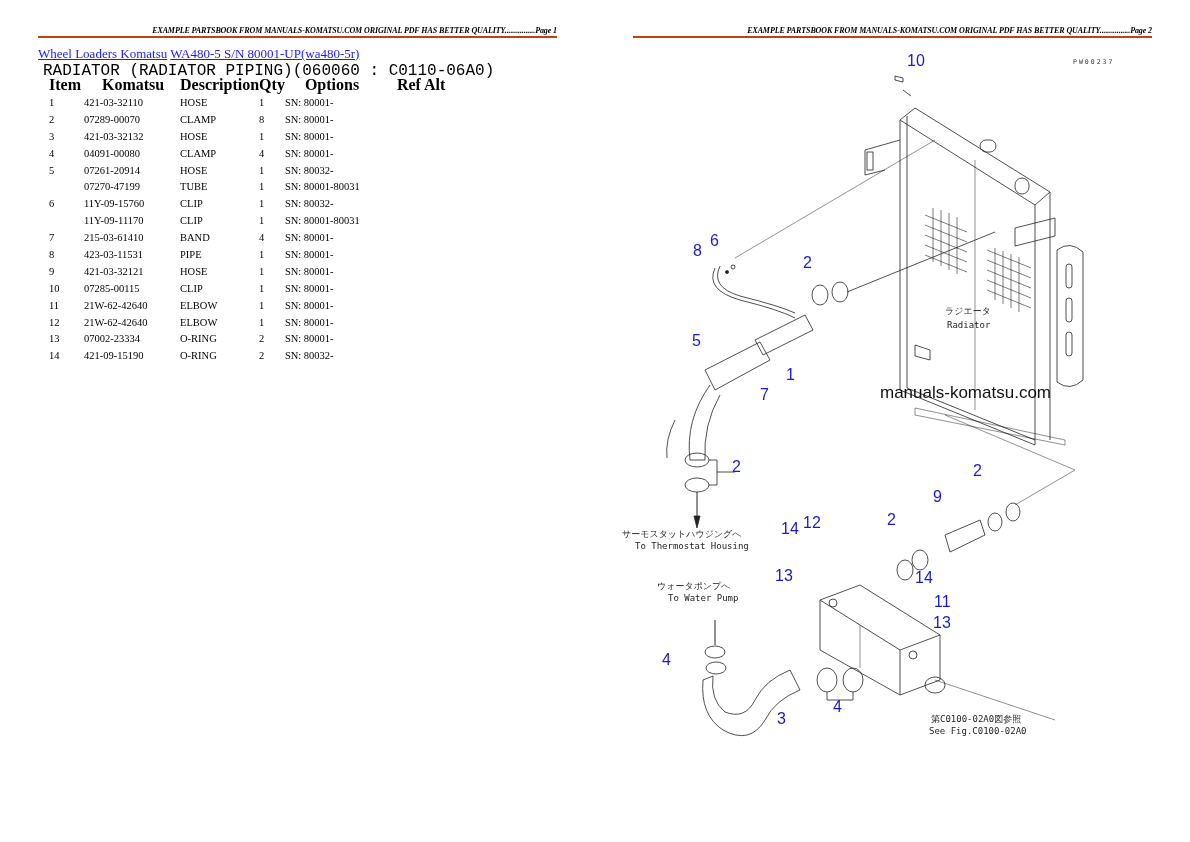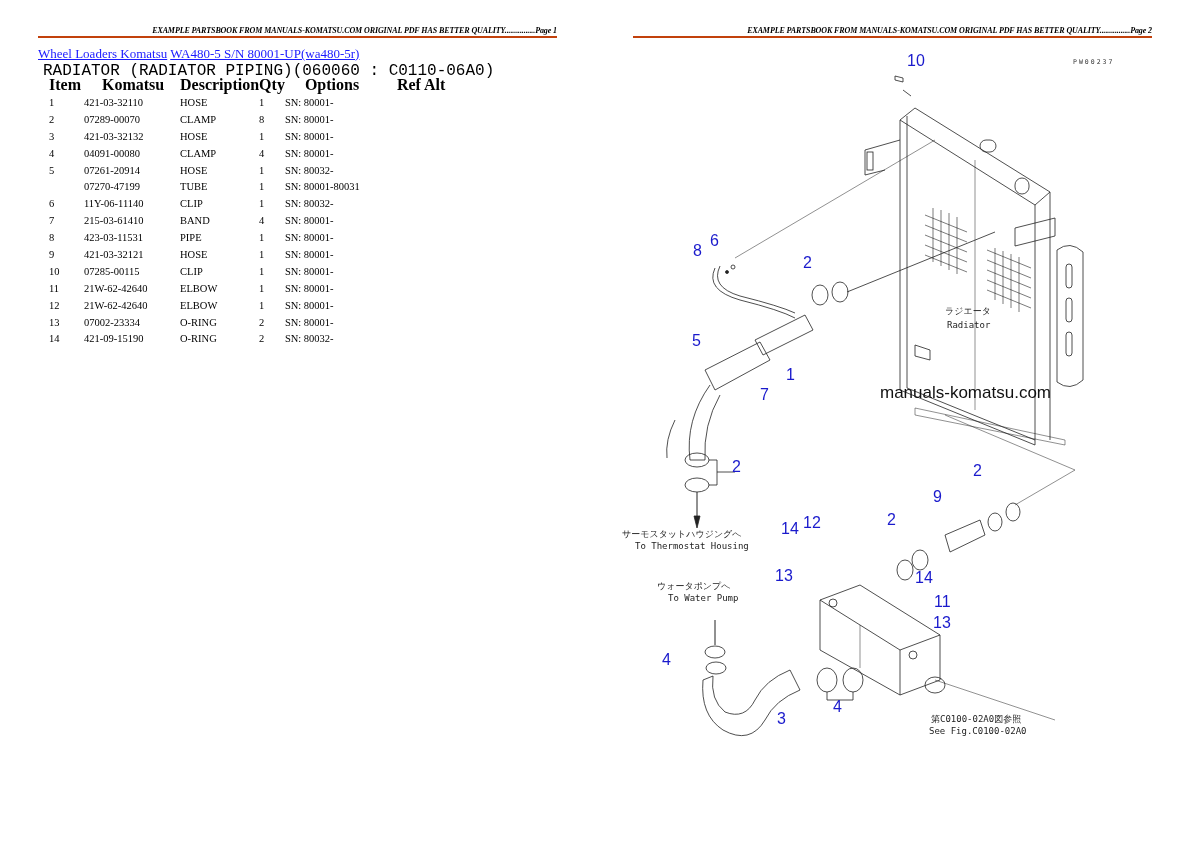--- a/index.html
+++ b/index.html
@@ -98,24 +98,32 @@
         <tr>
           <td class="c-item"></td>
           <td class="c-part">07270-47199</td>
           <td class="c-desc">TUBE</td>
           <td class="c-qty">1</td>
           <td class="c-opt">SN: 80001-80031</td>
           <td class="c-ref"></td>
         </tr>
         <tr>
           <td class="c-item">6</td>
-          <td class="c-part">11Y-06-11140</td>
+          <td class="c-part">11Y-09-15760</td>
           <td class="c-desc">CLIP</td>
           <td class="c-qty">1</td>
           <td class="c-opt">SN: 80032-</td>
+          <td class="c-ref"></td>
+        </tr>
+        <tr>
+          <td class="c-item"></td>
+          <td class="c-part">11Y-09-11170</td>
+          <td class="c-desc">CLIP</td>
+          <td class="c-qty">1</td>
+          <td class="c-opt">SN: 80001-80031</td>
           <td class="c-ref"></td>
         </tr>
         <tr>
           <td class="c-item">7</td>
           <td class="c-part">215-03-61410</td>
           <td class="c-desc">BAND</td>
           <td class="c-qty">4</td>
           <td class="c-opt">SN: 80001-</td>
           <td class="c-ref"></td>
         </tr>

